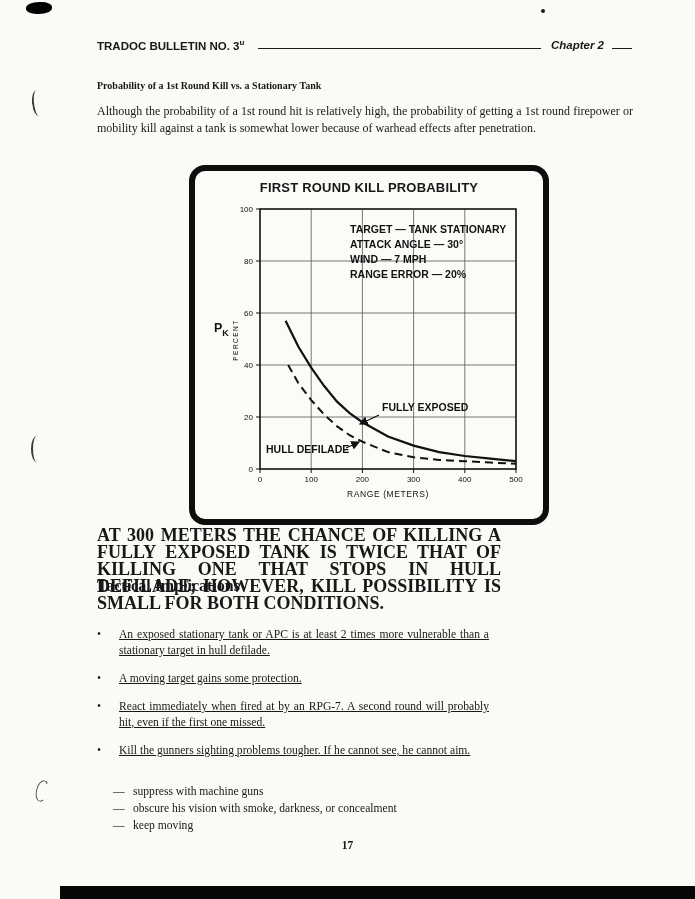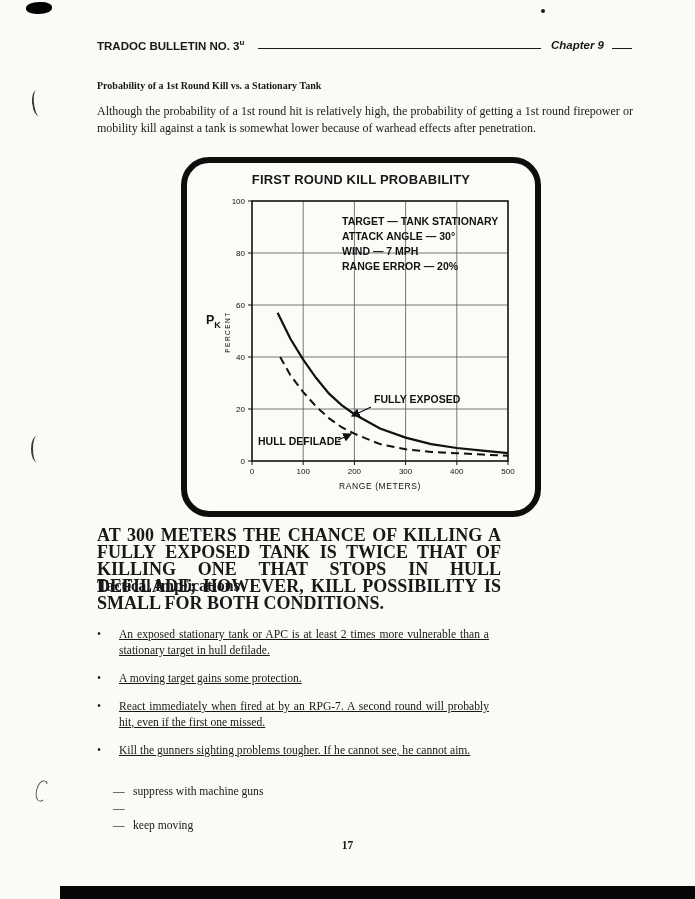--- a/index.html
+++ b/index.html
@@ -13,22 +13,22 @@
   .header{left:97px;top:38px;right:63px;display:flex;align-items:center;
     font-family:"Liberation Sans",sans-serif;font-weight:bold;font-size:11.5px;}
   .hrule{flex:1;border-bottom:1.5px solid #1a1a1a;margin:0 10px 3px 14px;align-self:flex-end;}
   .hrule-short{width:20px;border-bottom:1.5px solid #1a1a1a;margin:0 0 3px 8px;align-self:flex-end;}
   .chapter{font-style:italic;}
   sup{font-size:8px;}
   
   .section-title{left:97px;top:80px;font-weight:bold;font-size:10px;}
   .intro{left:97px;top:103px;width:536px;font-size:12px;line-height:17px;text-align:justify;}
   
-  .figure{left:177px;top:153px;width:360px;height:360px;margin:4px;
-    border:6px solid #0d0d0d;border-radius:28px;background:#fcfbf8;box-sizing:border-box;}
+  .figure{left:177px;top:153px;width:360px;height:360px;margin:12px;
+    border:6px solid #0d0d0d;border-radius:16px;background:#fcfbf8;box-sizing:border-box;}
   .chart-title{text-align:center;font-family:"Liberation Sans",sans-serif;
     font-weight:bold;font-size:13px;letter-spacing:.2px;margin-top:9px;}
   #chart-svg{display:block;margin:4px auto 0;}
   .tick{font:8px "Liberation Sans",sans-serif;fill:#111;}
   .axis{font:8.5px "Liberation Sans",sans-serif;letter-spacing:.6px;fill:#111;}
   .percent{font:6.5px "Liberation Sans",sans-serif;letter-spacing:1.5px;fill:#111;}
   .pk{font:bold 12.5px "Liberation Sans",sans-serif;fill:#111;}
   .anno{font:bold 10.5px "Liberation Sans",sans-serif;fill:#111;}
   .slabel{font:bold 10.5px "Liberation Sans",sans-serif;fill:#111;}
   
@@ -57,21 +57,21 @@
 
   <div class="abs blob"></div>
   <div class="abs dot"></div>
   <div class="abs arc1"></div>
   <div class="abs arc2"></div>
   <div class="abs arc3"></div>
 
   <div class="abs header">
     <span><span>TRADOC BULLETIN NO. 3</span><sup>u</sup></span>
     <span class="hrule"></span>
-    <span class="chapter">Chapter 9</span>
+    <span class="chapter">Chapter 2</span>
     <span class="hrule-short"></span>
   </div>
 
   <div class="abs section-title">Probability of a 1st Round Kill vs. a Stationary Tank</div>
 
   <div class="abs intro">Although the probability of a 1st round hit is relatively high, the probability of getting a 1st round firepower or mobility kill against a tank is somewhat lower because of warhead effects after penetration.</div>
 
   <figure class="abs figure">
     <div class="chart-title">FIRST ROUND KILL PROBABILITY</div>
     <svg id="chart-svg" width="346" height="306" viewBox="0 0 346 306">
@@ -158,20 +158,21 @@
 
   <div class="abs subbullets" id="sub-bullet-list">
 
       <div class="subbullet">
         <span class="marker">—</span>
         <span class="text">suppress with machine guns</span>
       </div>
 
       <div class="subbullet">
         <span class="marker">—</span>
+        <span class="text">obscure his vision with smoke, darkness, or concealment</span>
       </div>
 
       <div class="subbullet">
         <span class="marker">—</span>
         <span class="text">keep moving</span>
       </div>
     </div>
 
   <div class="abs pagenum">17</div>
 

